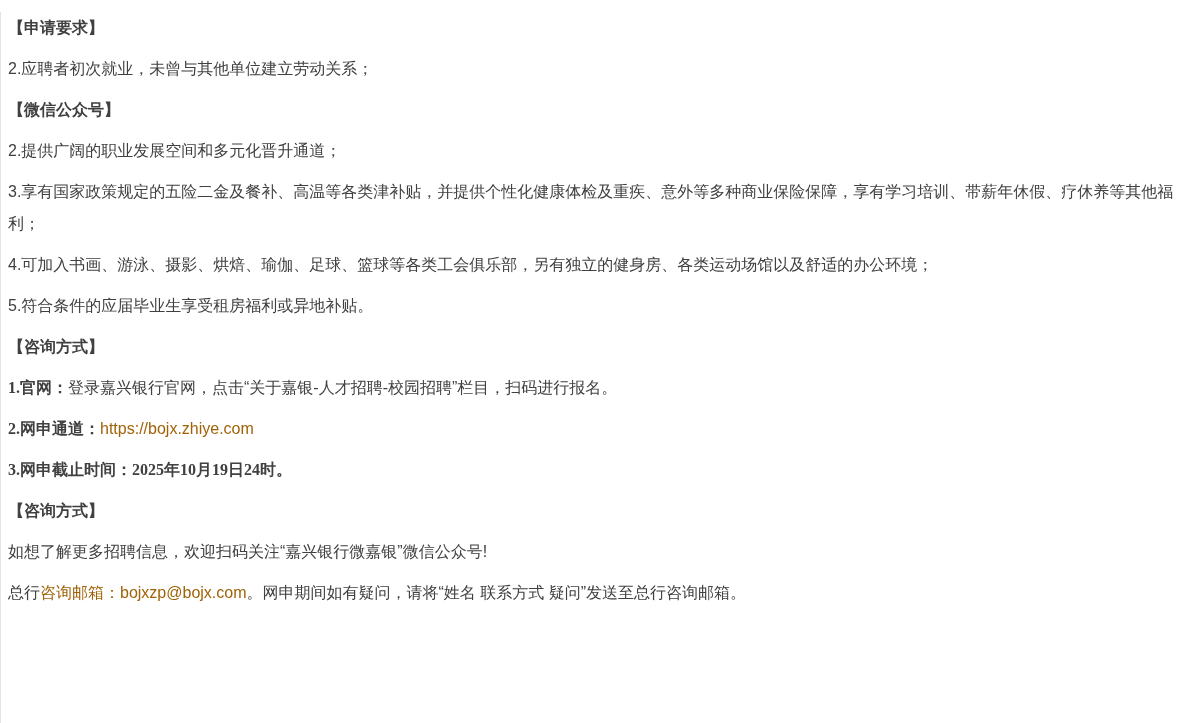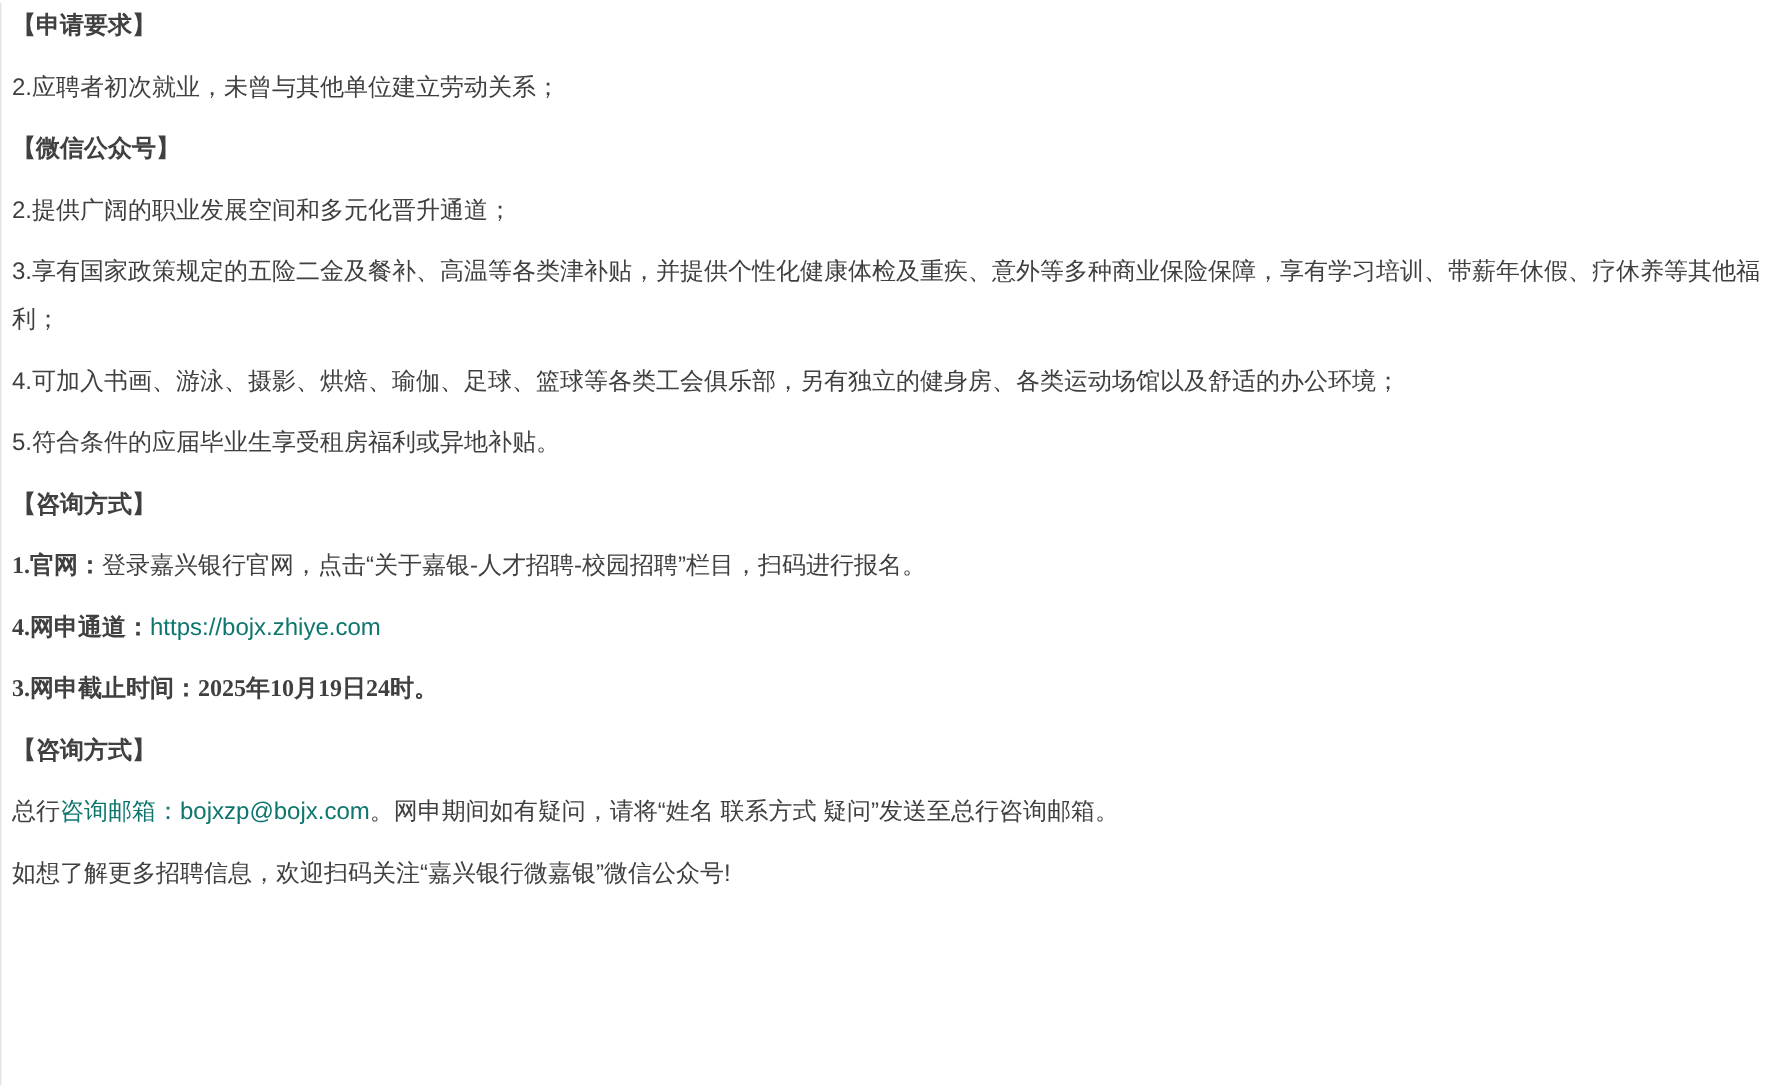--- a/index.html
+++ b/index.html
@@ -11,45 +11,45 @@
     border-left: 1px solid #e4e4e4;
     padding: 0 6px 8px 7px;
     color: #404040;
     font-size: 16px;
     background: #ffffff;
   }
   .doc p {
     margin: 9px 0;
     line-height: 2;
   }
-  .doc > p:first-child { margin-top: 2px; }
+  .doc > p:first-child { margin-top: 12px; }
   .sec-title { font-weight: bold; }
   .bold { font-weight: bold; font-family: Liberation Serif, serif; }
   a.link {
-    color: #0f766e;
+    color: #a16207;
     text-decoration: none;
     cursor: pointer;
   }
 </style>
 </head>
 <body>
 
 <div class="doc">
 
   <p class="sec-title">【申请要求】</p>
   <p>2.应聘者初次就业，未曾与其他单位建立劳动关系；</p>
 
   <p class="sec-title">【微信公众号】</p>
   <p>2.提供广阔的职业发展空间和多元化晋升通道；</p>
   <p>3.享有国家政策规定的五险二金及餐补、高温等各类津补贴，并提供个性化健康体检及重疾、意外等多种商业保险保障，享有学习培训、带薪年休假、疗休养等其他福利；</p>
   <p>4.可加入书画、游泳、摄影、烘焙、瑜伽、足球、篮球等各类工会俱乐部，另有独立的健身房、各类运动场馆以及舒适的办公环境；</p>
   <p>5.符合条件的应届毕业生享受租房福利或异地补贴。</p>
 
   <p class="sec-title">【咨询方式】</p>
   <p><span class="bold">1.官网：</span><span>登录嘉兴银行官网，点击“关于嘉银-人才招聘-校园招聘”栏目，扫码进行报名。</span></p>
-  <p><span class="bold">4.网申通道：</span><a class="link">https://bojx.zhiye.com</a></p>
+  <p><span class="bold">2.网申通道：</span><a class="link">https://bojx.zhiye.com</a></p>
   <p><span class="bold">3.网申截止时间：</span><span class="bold">2025年10月19日24时。</span></p>
 
   <p class="sec-title">【咨询方式】</p>
+  <p>如想了解更多招聘信息，欢迎扫码关注“嘉兴银行微嘉银”微信公众号!</p>
   <p><span>总行</span><a class="link">咨询邮箱：bojxzp@bojx.com</a><span>。网申期间如有疑问，请将“姓名 联系方式 疑问”发送至总行咨询邮箱。</span></p>
-  <p>如想了解更多招聘信息，欢迎扫码关注“嘉兴银行微嘉银”微信公众号!</p>
 
 </div>
 
 </body></html>

